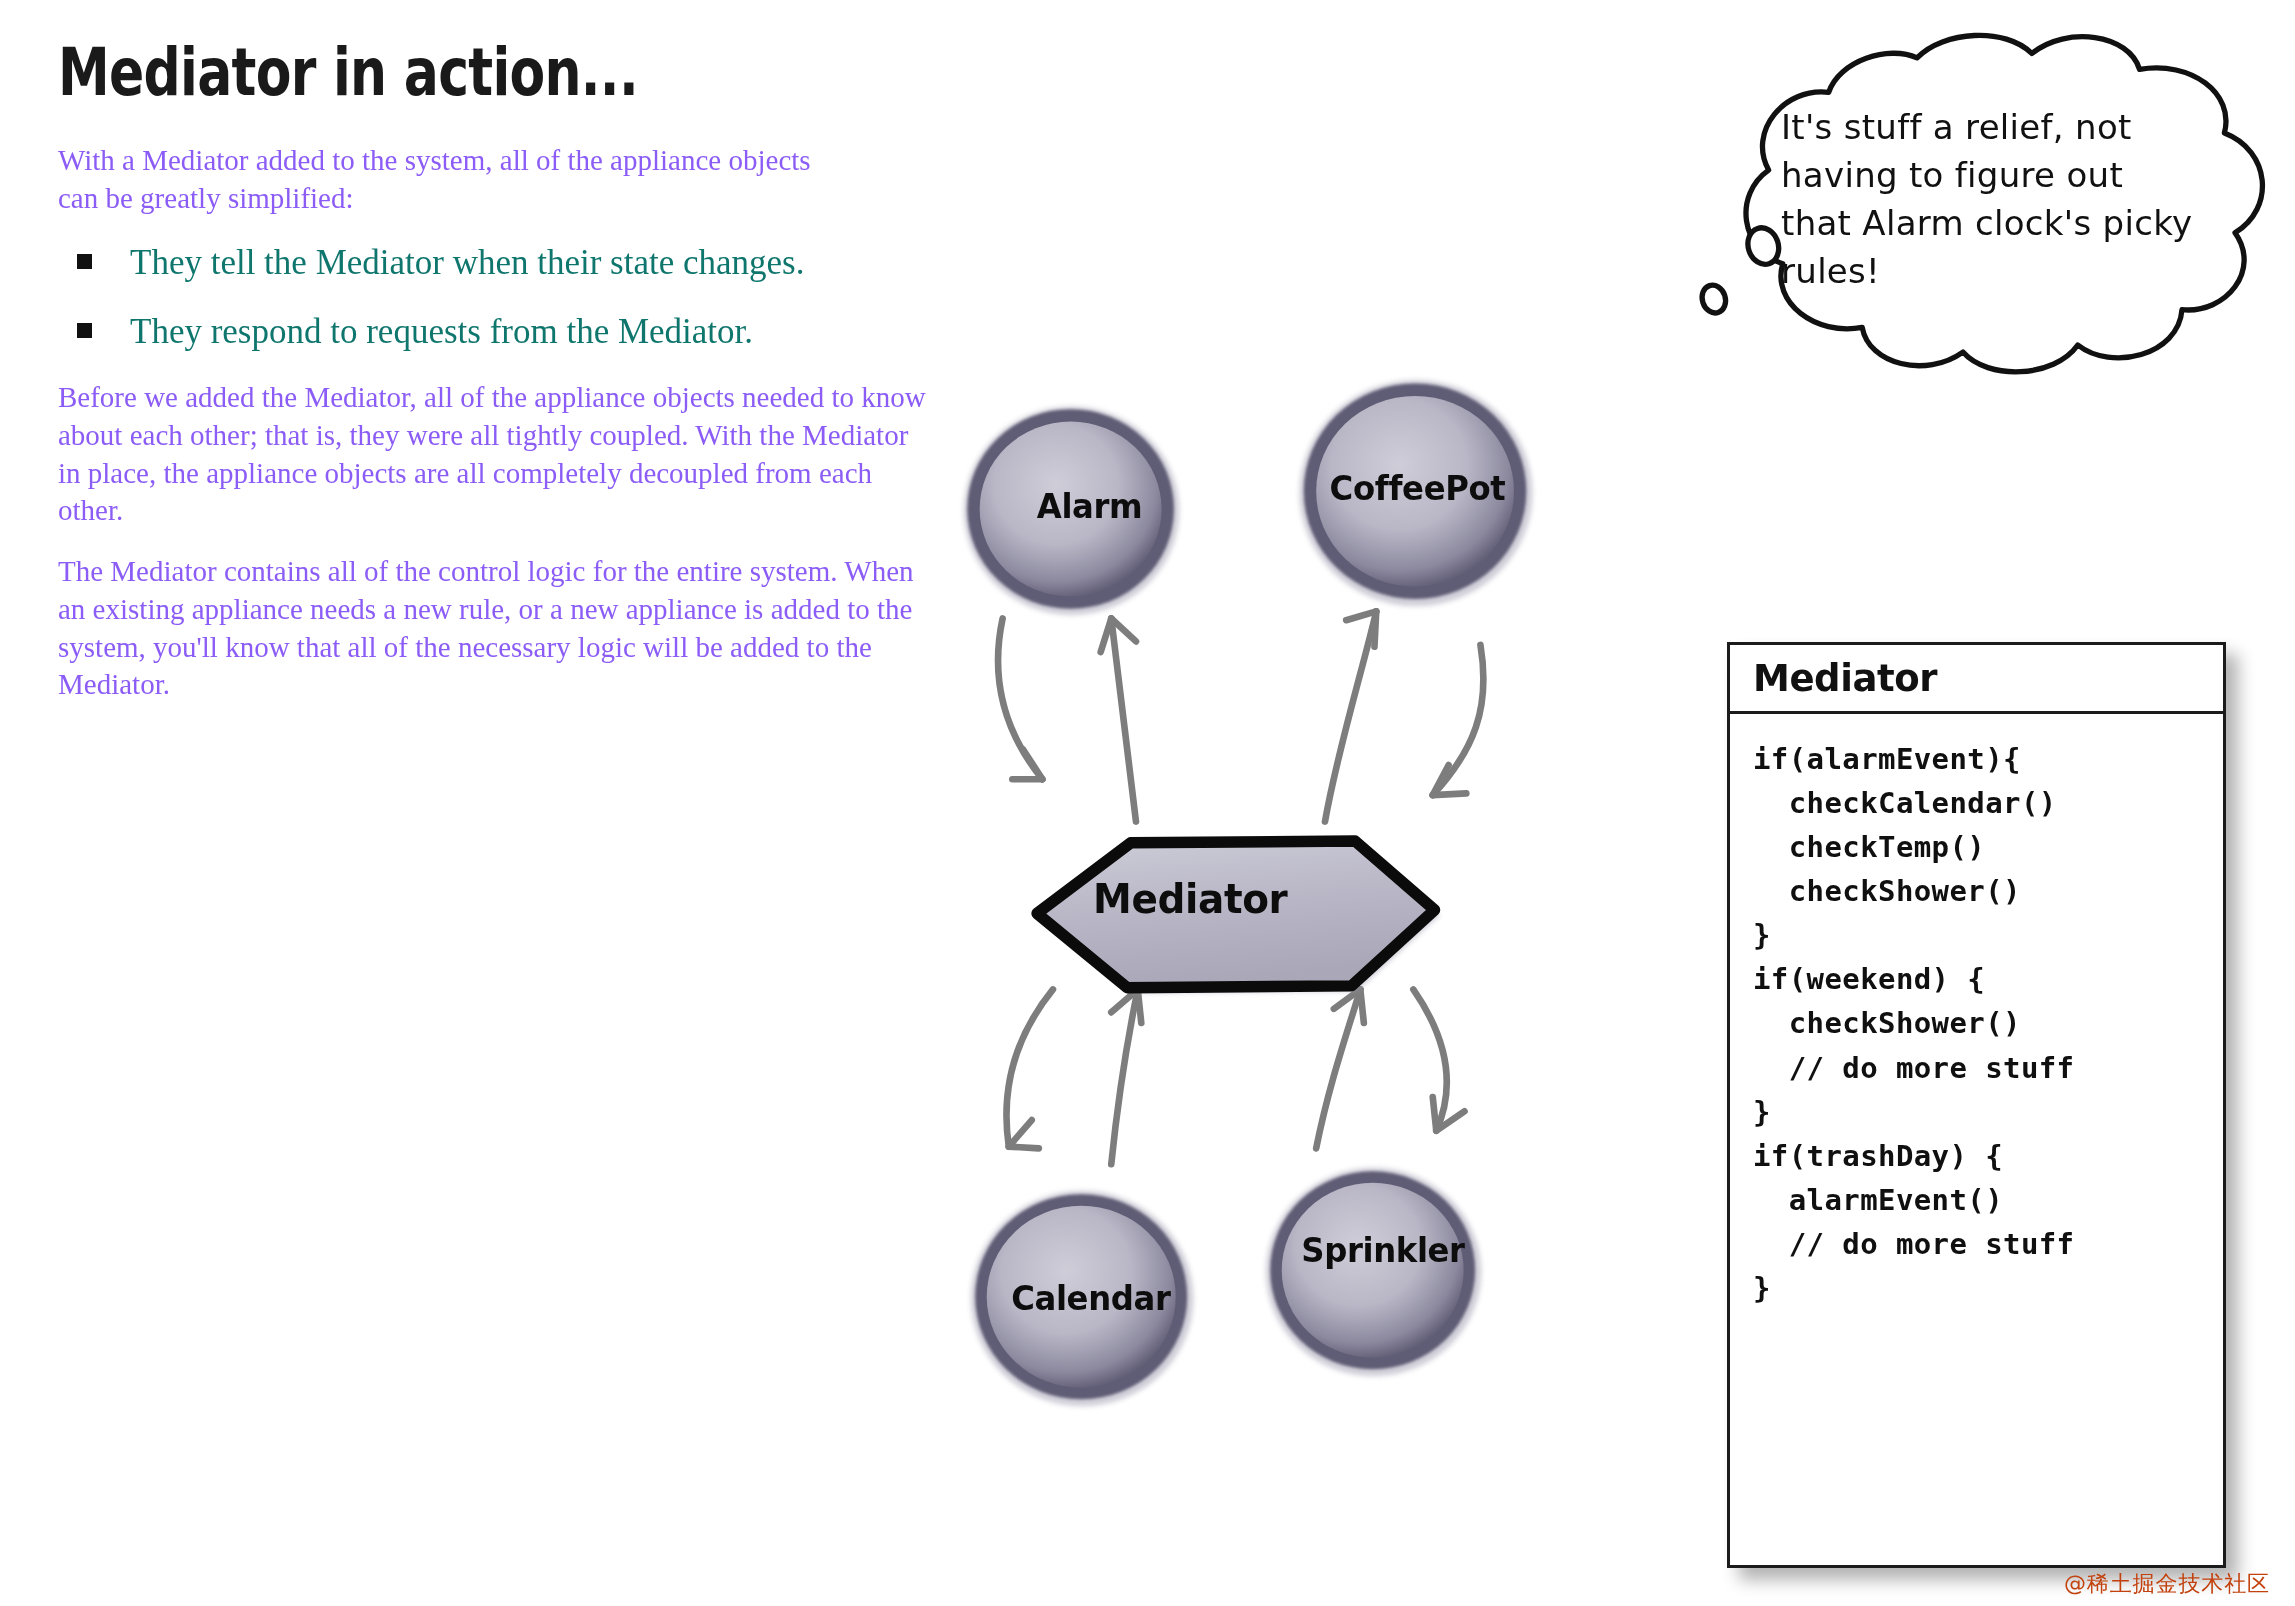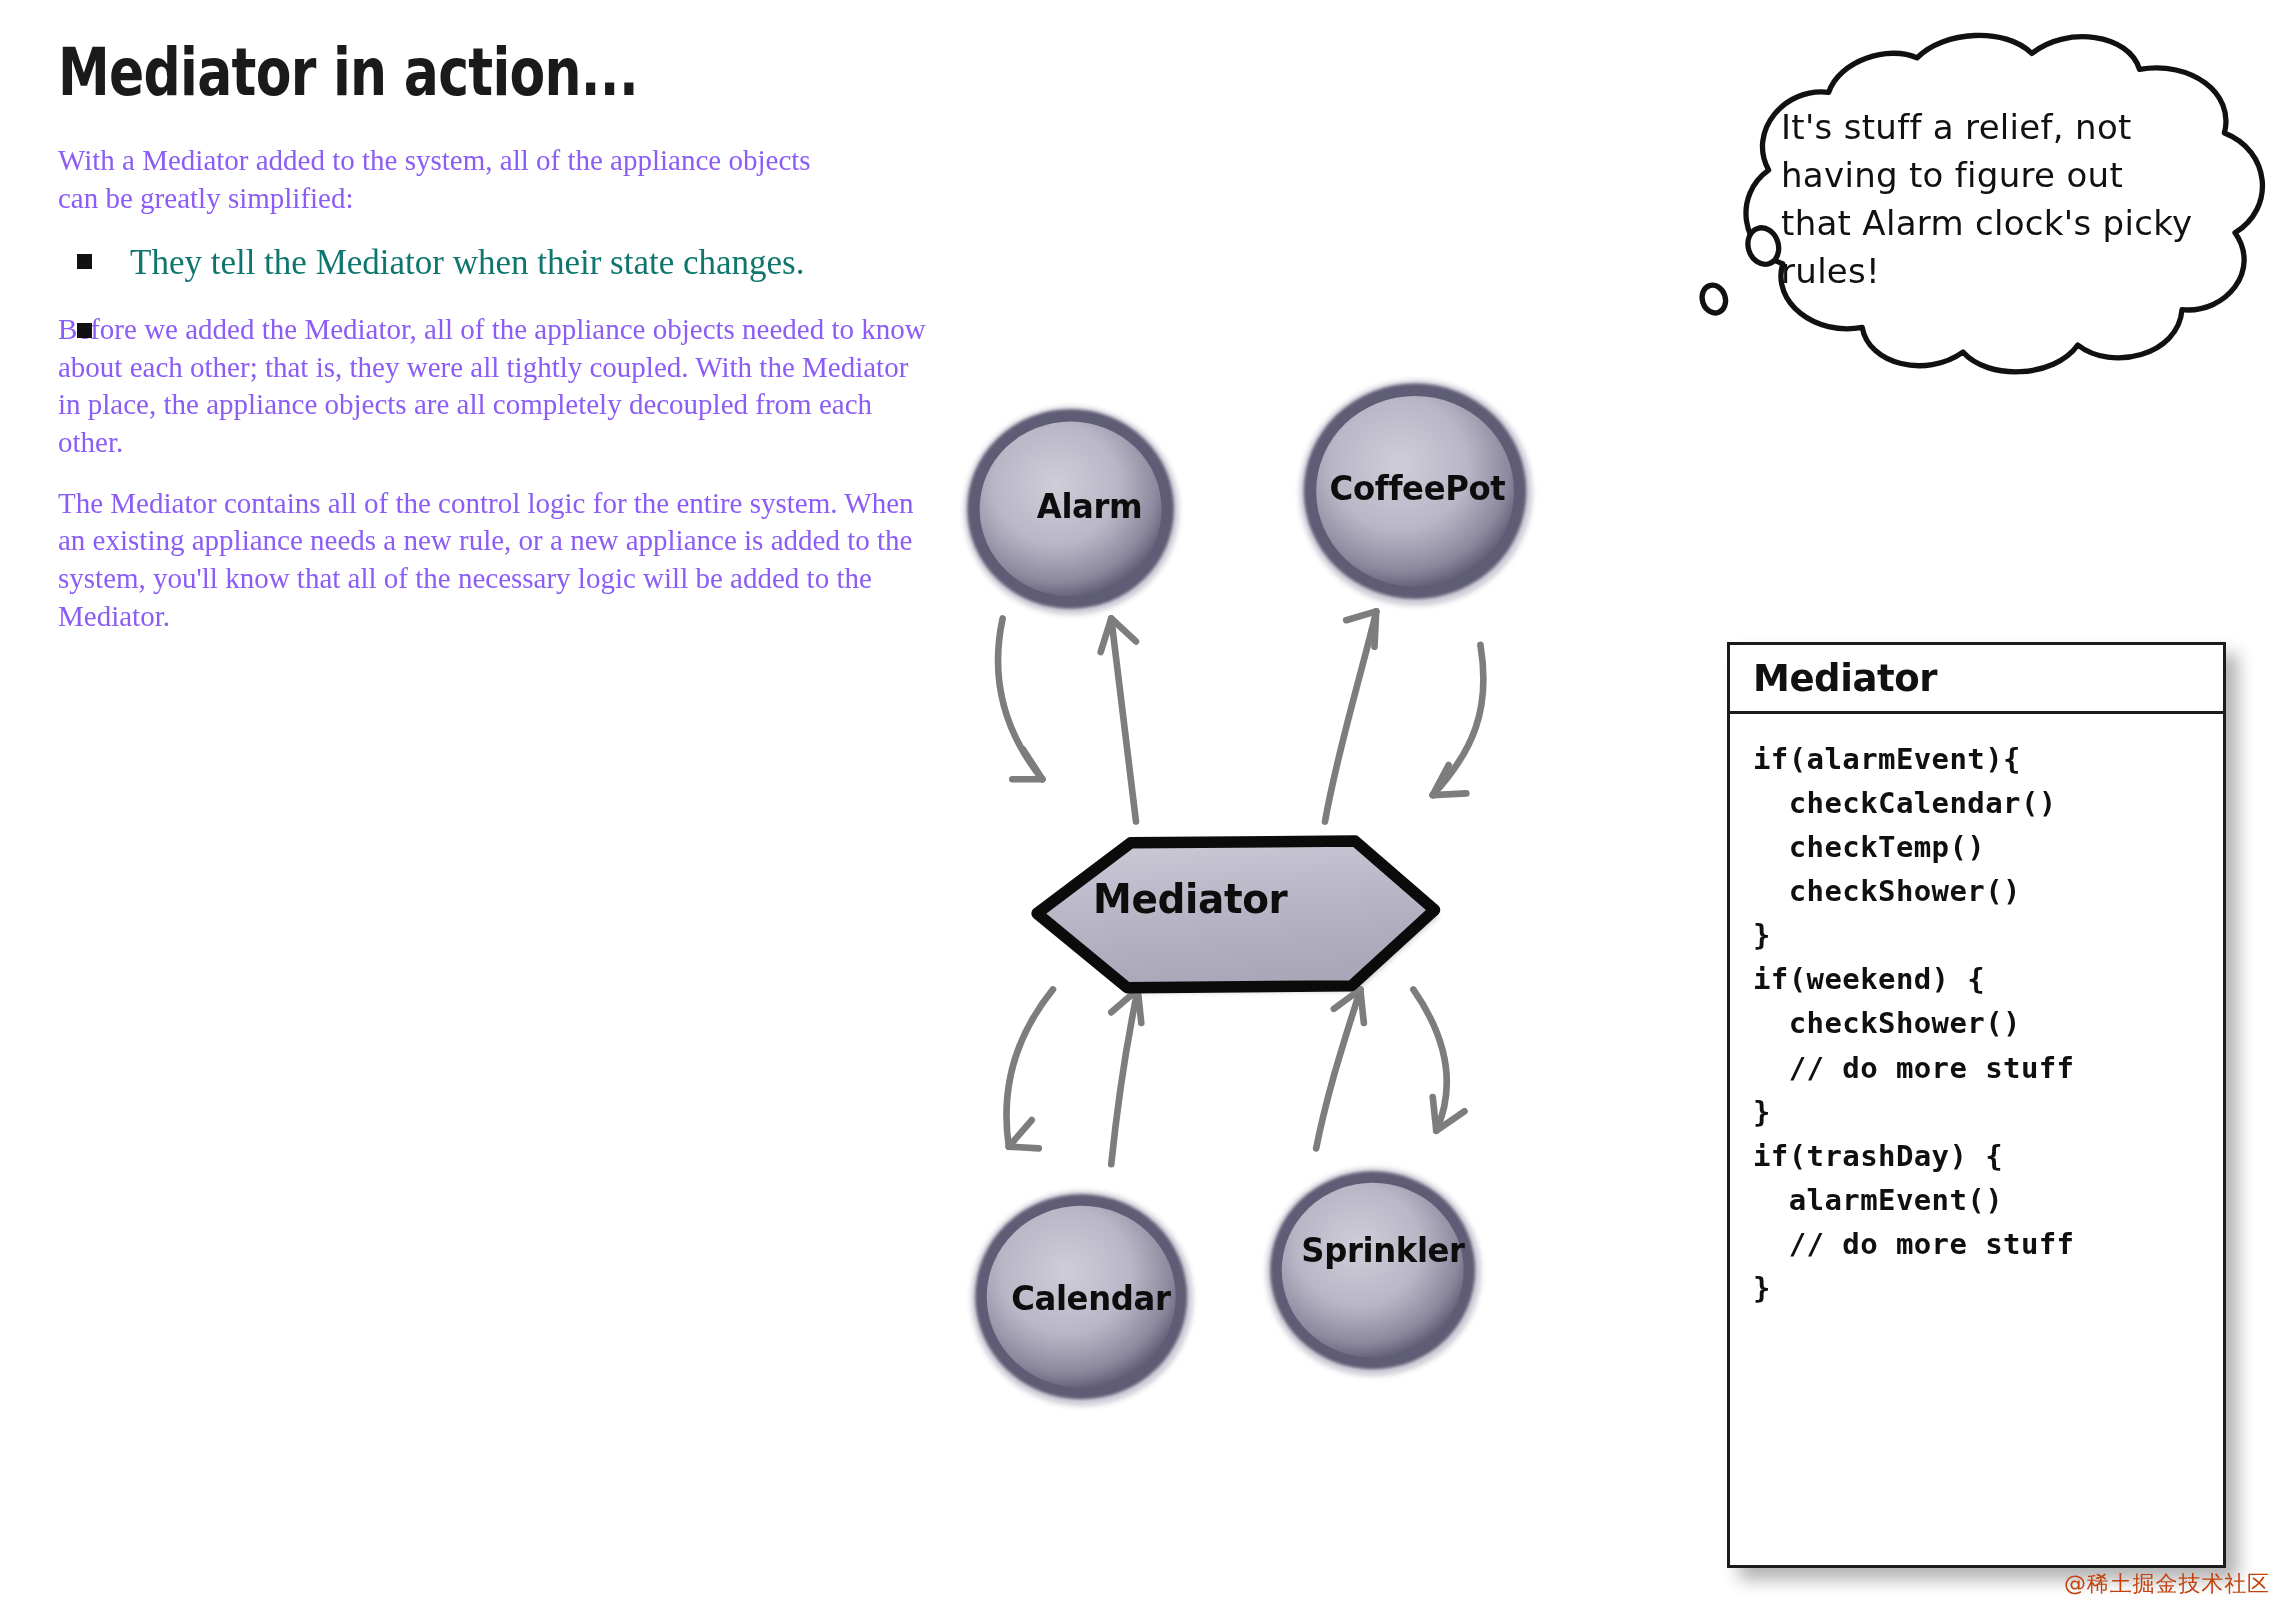--- a/index.html
+++ b/index.html
@@ -131,20 +131,21 @@
 
   <p class="body-par narrow">With a Mediator added to the system, all of the appliance objects can be greatly simplified:</p>
 
   <ul class="bullets">
     <li>
       <span class="sq"></span>
       <span>They tell the Mediator when their state changes.</span>
     </li>
     <li>
       <span class="sq"></span>
+      <span>They respond to requests from the Mediator.</span>
     </li>
   </ul>
 
   <p class="body-par">Before we added the Mediator, all of the appliance objects needed to know about each other; that is, they were all tightly coupled. With the Mediator in place, the appliance objects are all completely decoupled from each other.</p>
 
   <p class="body-par">The Mediator contains all of the control logic for the entire system. When an existing appliance needs a new rule, or a new appliance is added to the system, you'll know that all of the necessary logic will be added to the Mediator.</p>
 </div>
 
 <div id="thought-bubble">
   <svg width="636" height="389" viewBox="0 0 720 440">

